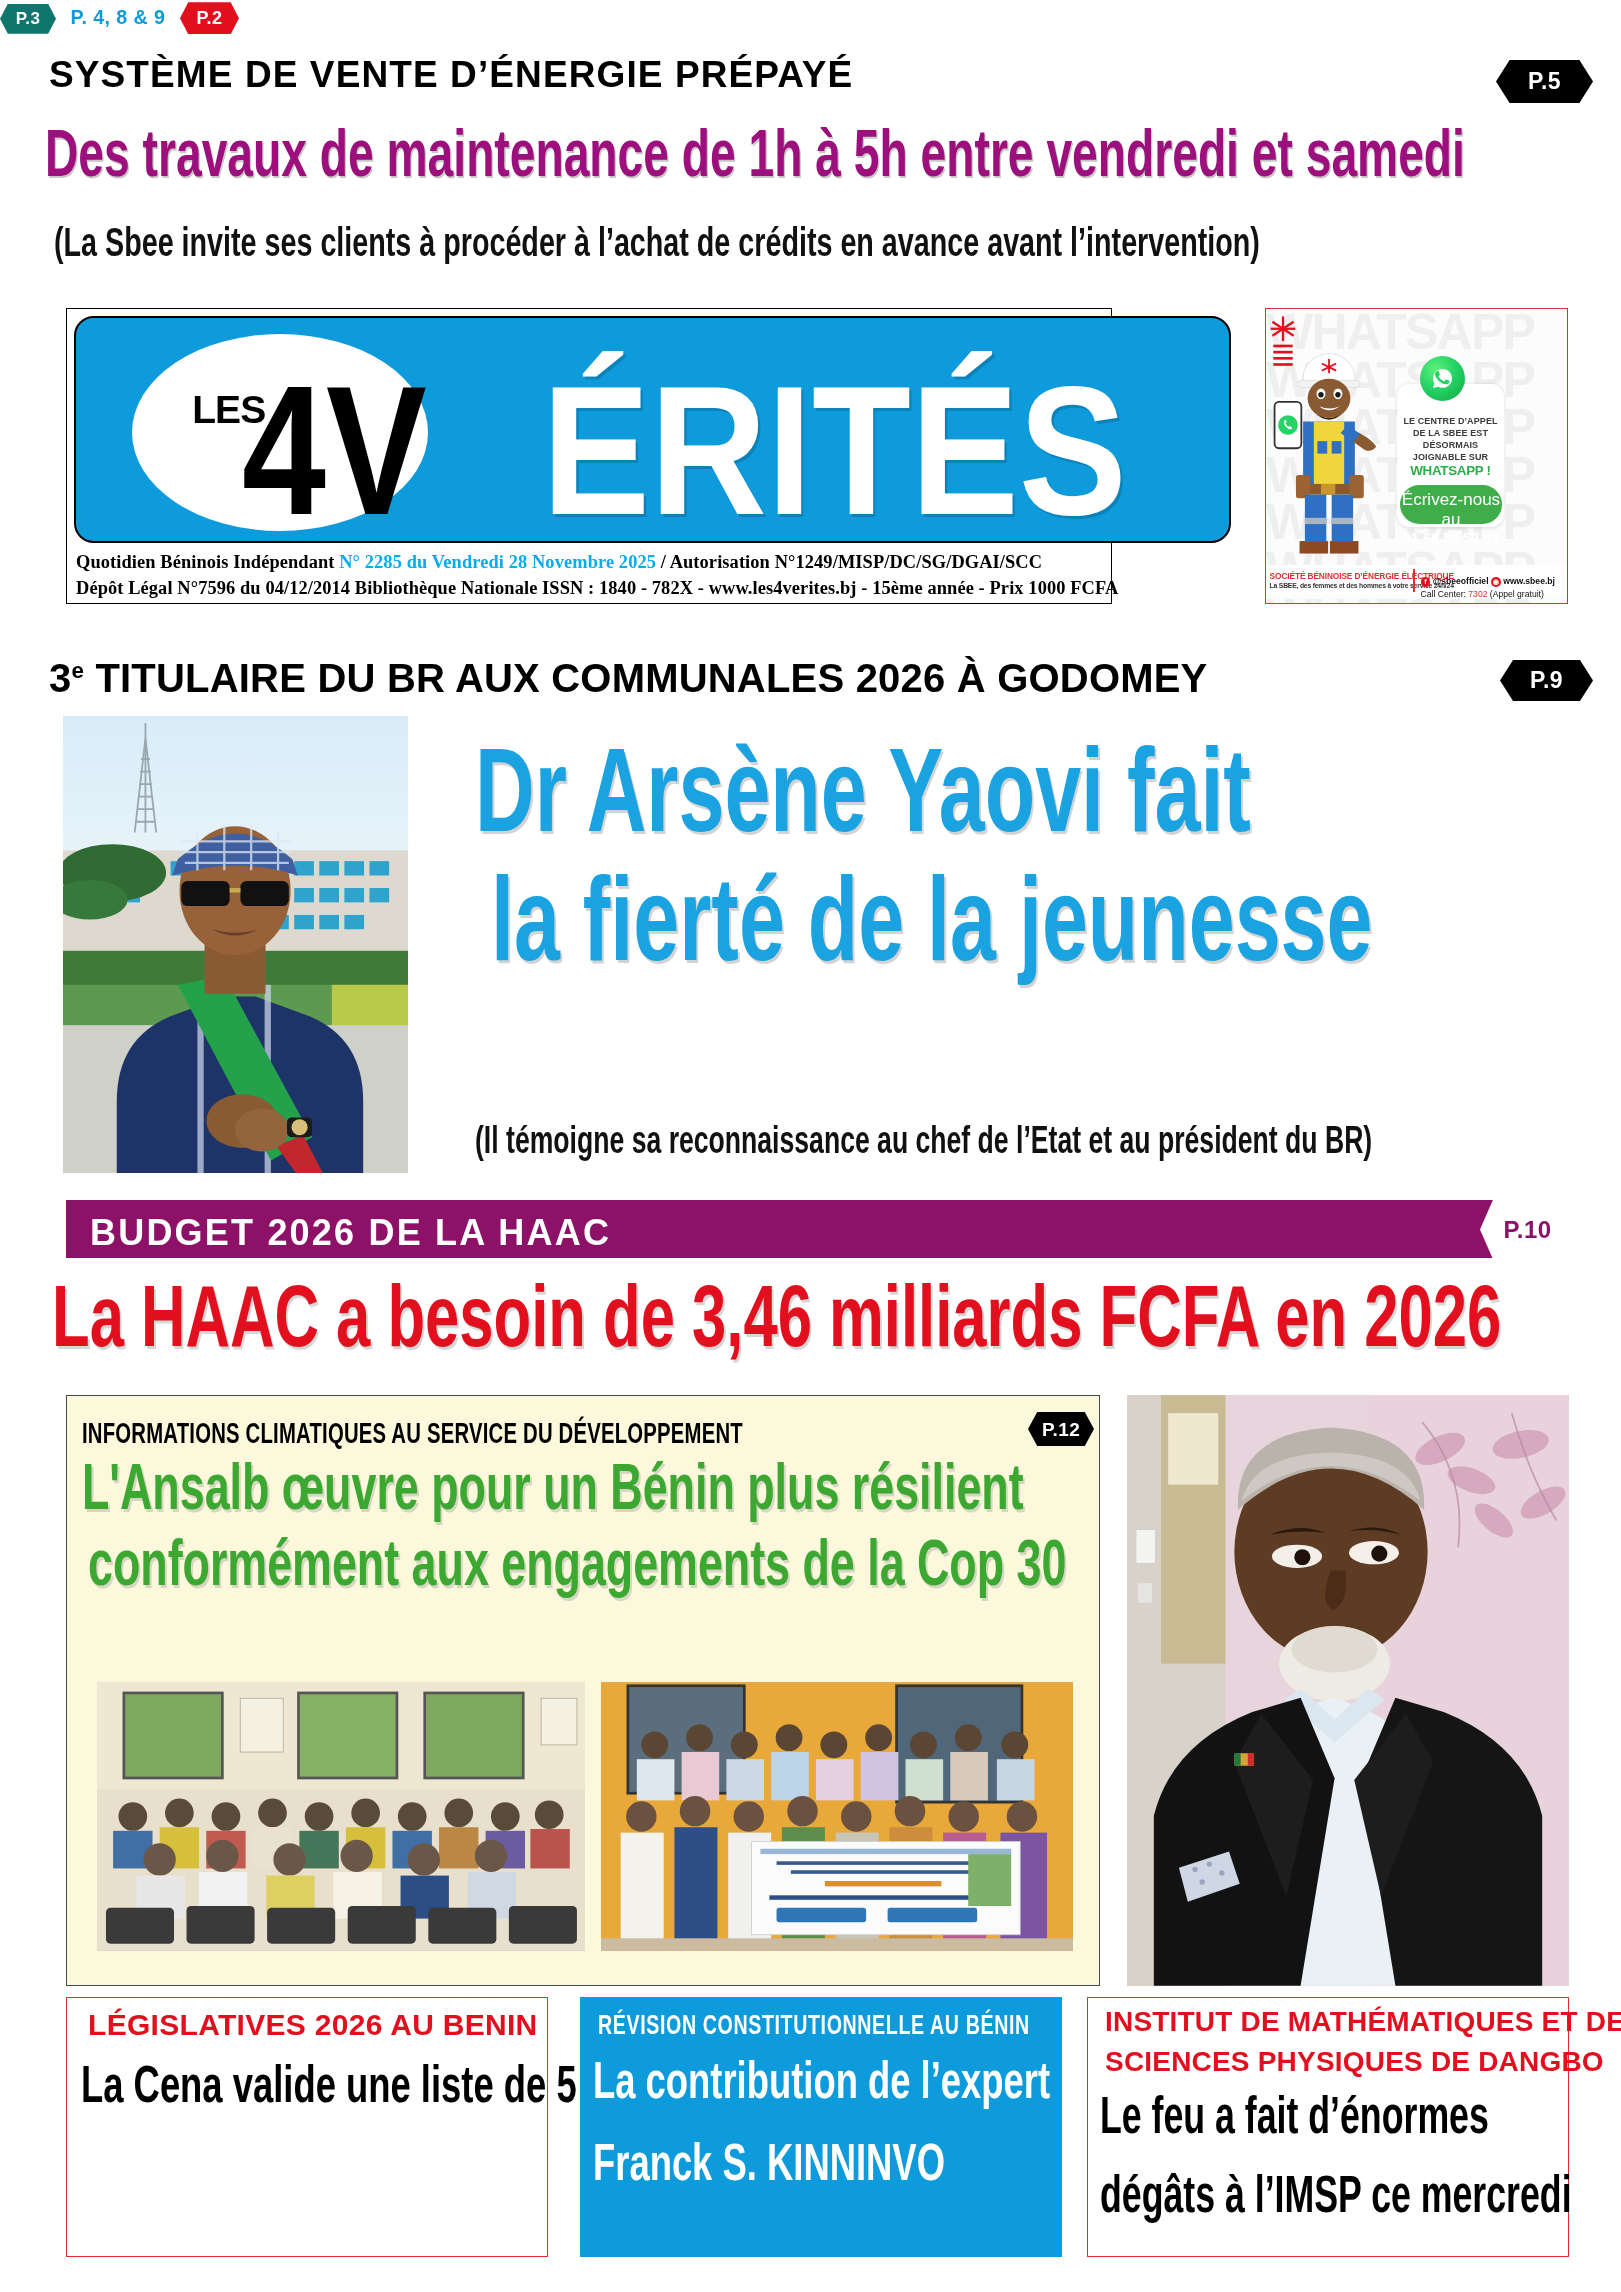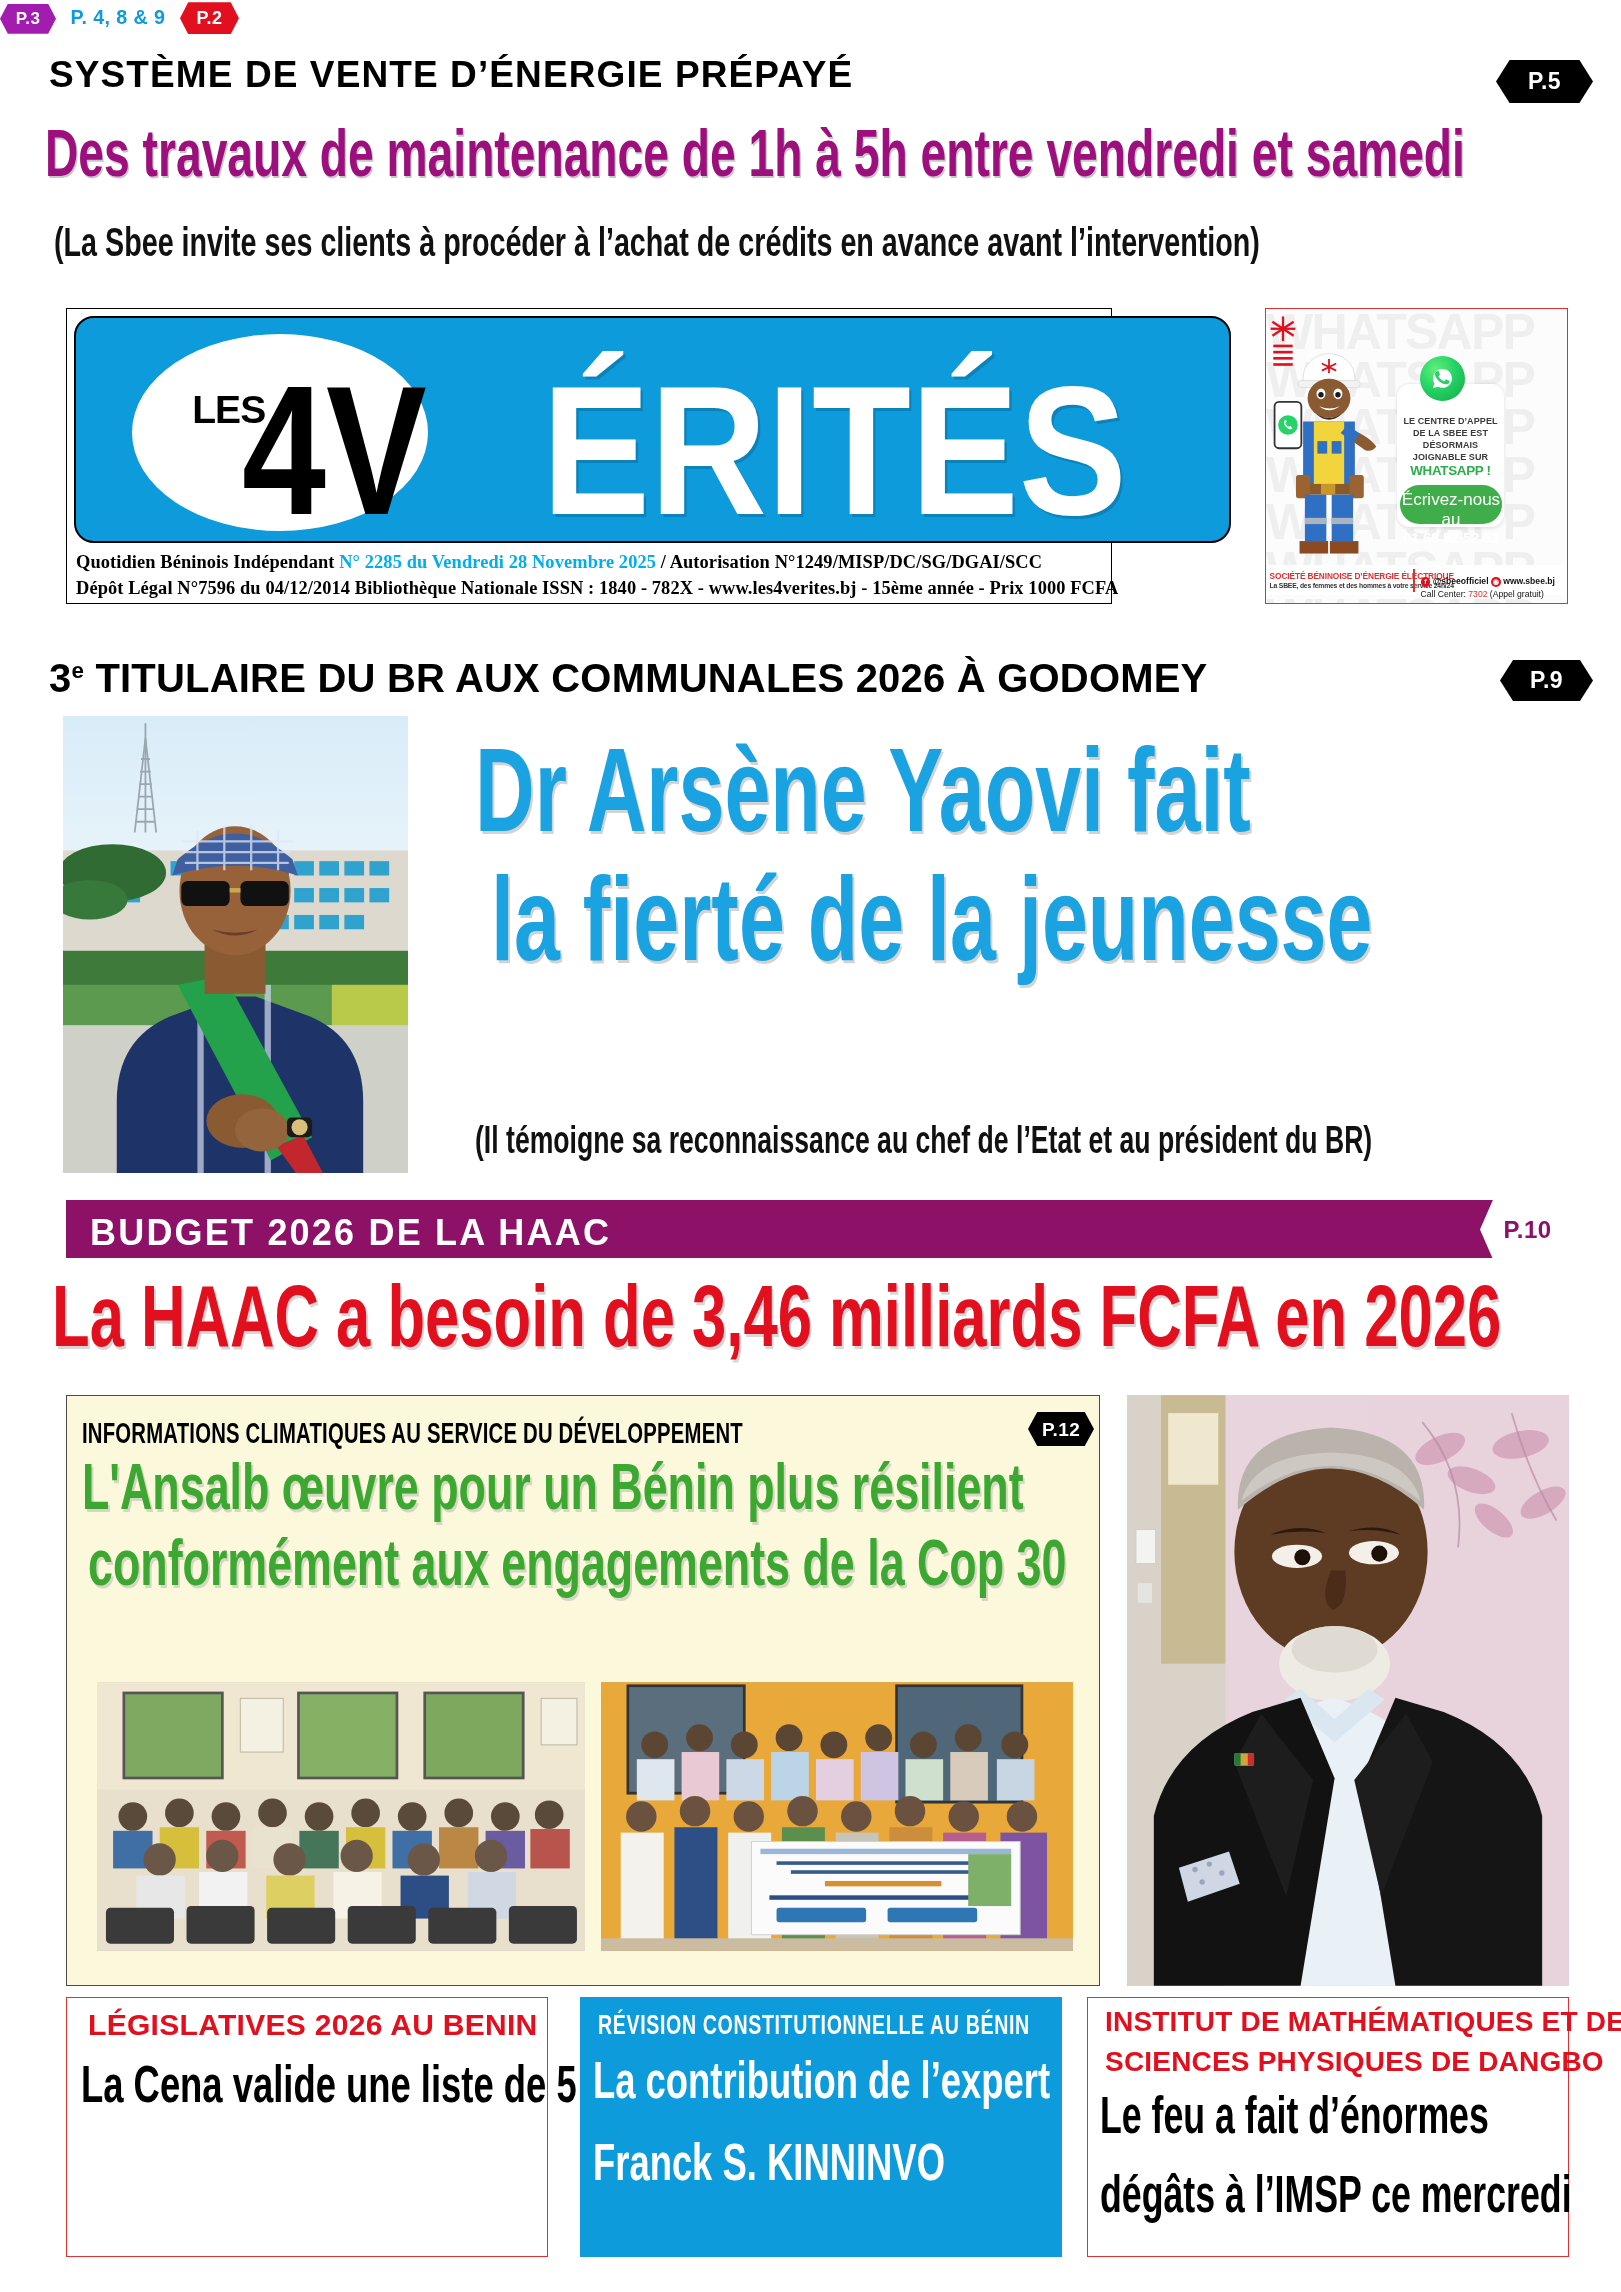--- a/index.html
+++ b/index.html
@@ -273,21 +273,21 @@
     position: absolute; white-space: nowrap; font-weight: bold;
     font-family: "Liberation Sans Narrow","Liberation Sans",sans-serif;
   }
   .bot-head {
     position: absolute; white-space: nowrap; font-weight: bold;
     font-family: "Liberation Sans Narrow","Liberation Sans",sans-serif;
     line-height: 1;
   }
 
   #bot1-k { left: 88px;  top: 2008px; font-size: 30px; color: #E2101E; letter-spacing: 0.3px;}
-  #bot1-b { left: 493px; top: 2006px; width: 56px; height: 30px; background: #a21caf; font-size: 17px;}
+  #bot1-b { left: 493px; top: 2006px; width: 56px; height: 30px; background: #0f766e; font-size: 17px;}
   #bot1-h1{ left: 81px;  top: 2058px; font-size: 52px; color: #000; }
   #bot1-h2{ left: 81px;  top: 2139px; font-size: 52px; color: #000; }
 
   #bot2-k { left: 598px; top: 2009px; font-size: 28px; color: #fff; letter-spacing: 0.9px;}
   #bot2-h1{ left: 593px; top: 2054px; font-size: 52px; color: #fff; }
   #bot2-h2{ left: 593px; top: 2136px; font-size: 52px; color: #fff; }
   #bot2-b { left: 915px; top: 2165px; width: 116px; height: 36px; background: #fff; color: #0E9BDB; font-size: 19.7px;}
 
   #bot3-k1{ left: 1105px; top: 2006px; font-size: 28px; color: #E2101E; letter-spacing: 0.2px;}
   #bot3-k2{ left: 1105px; top: 2046px; font-size: 28px; color: #E2101E; letter-spacing: 0.2px;}

